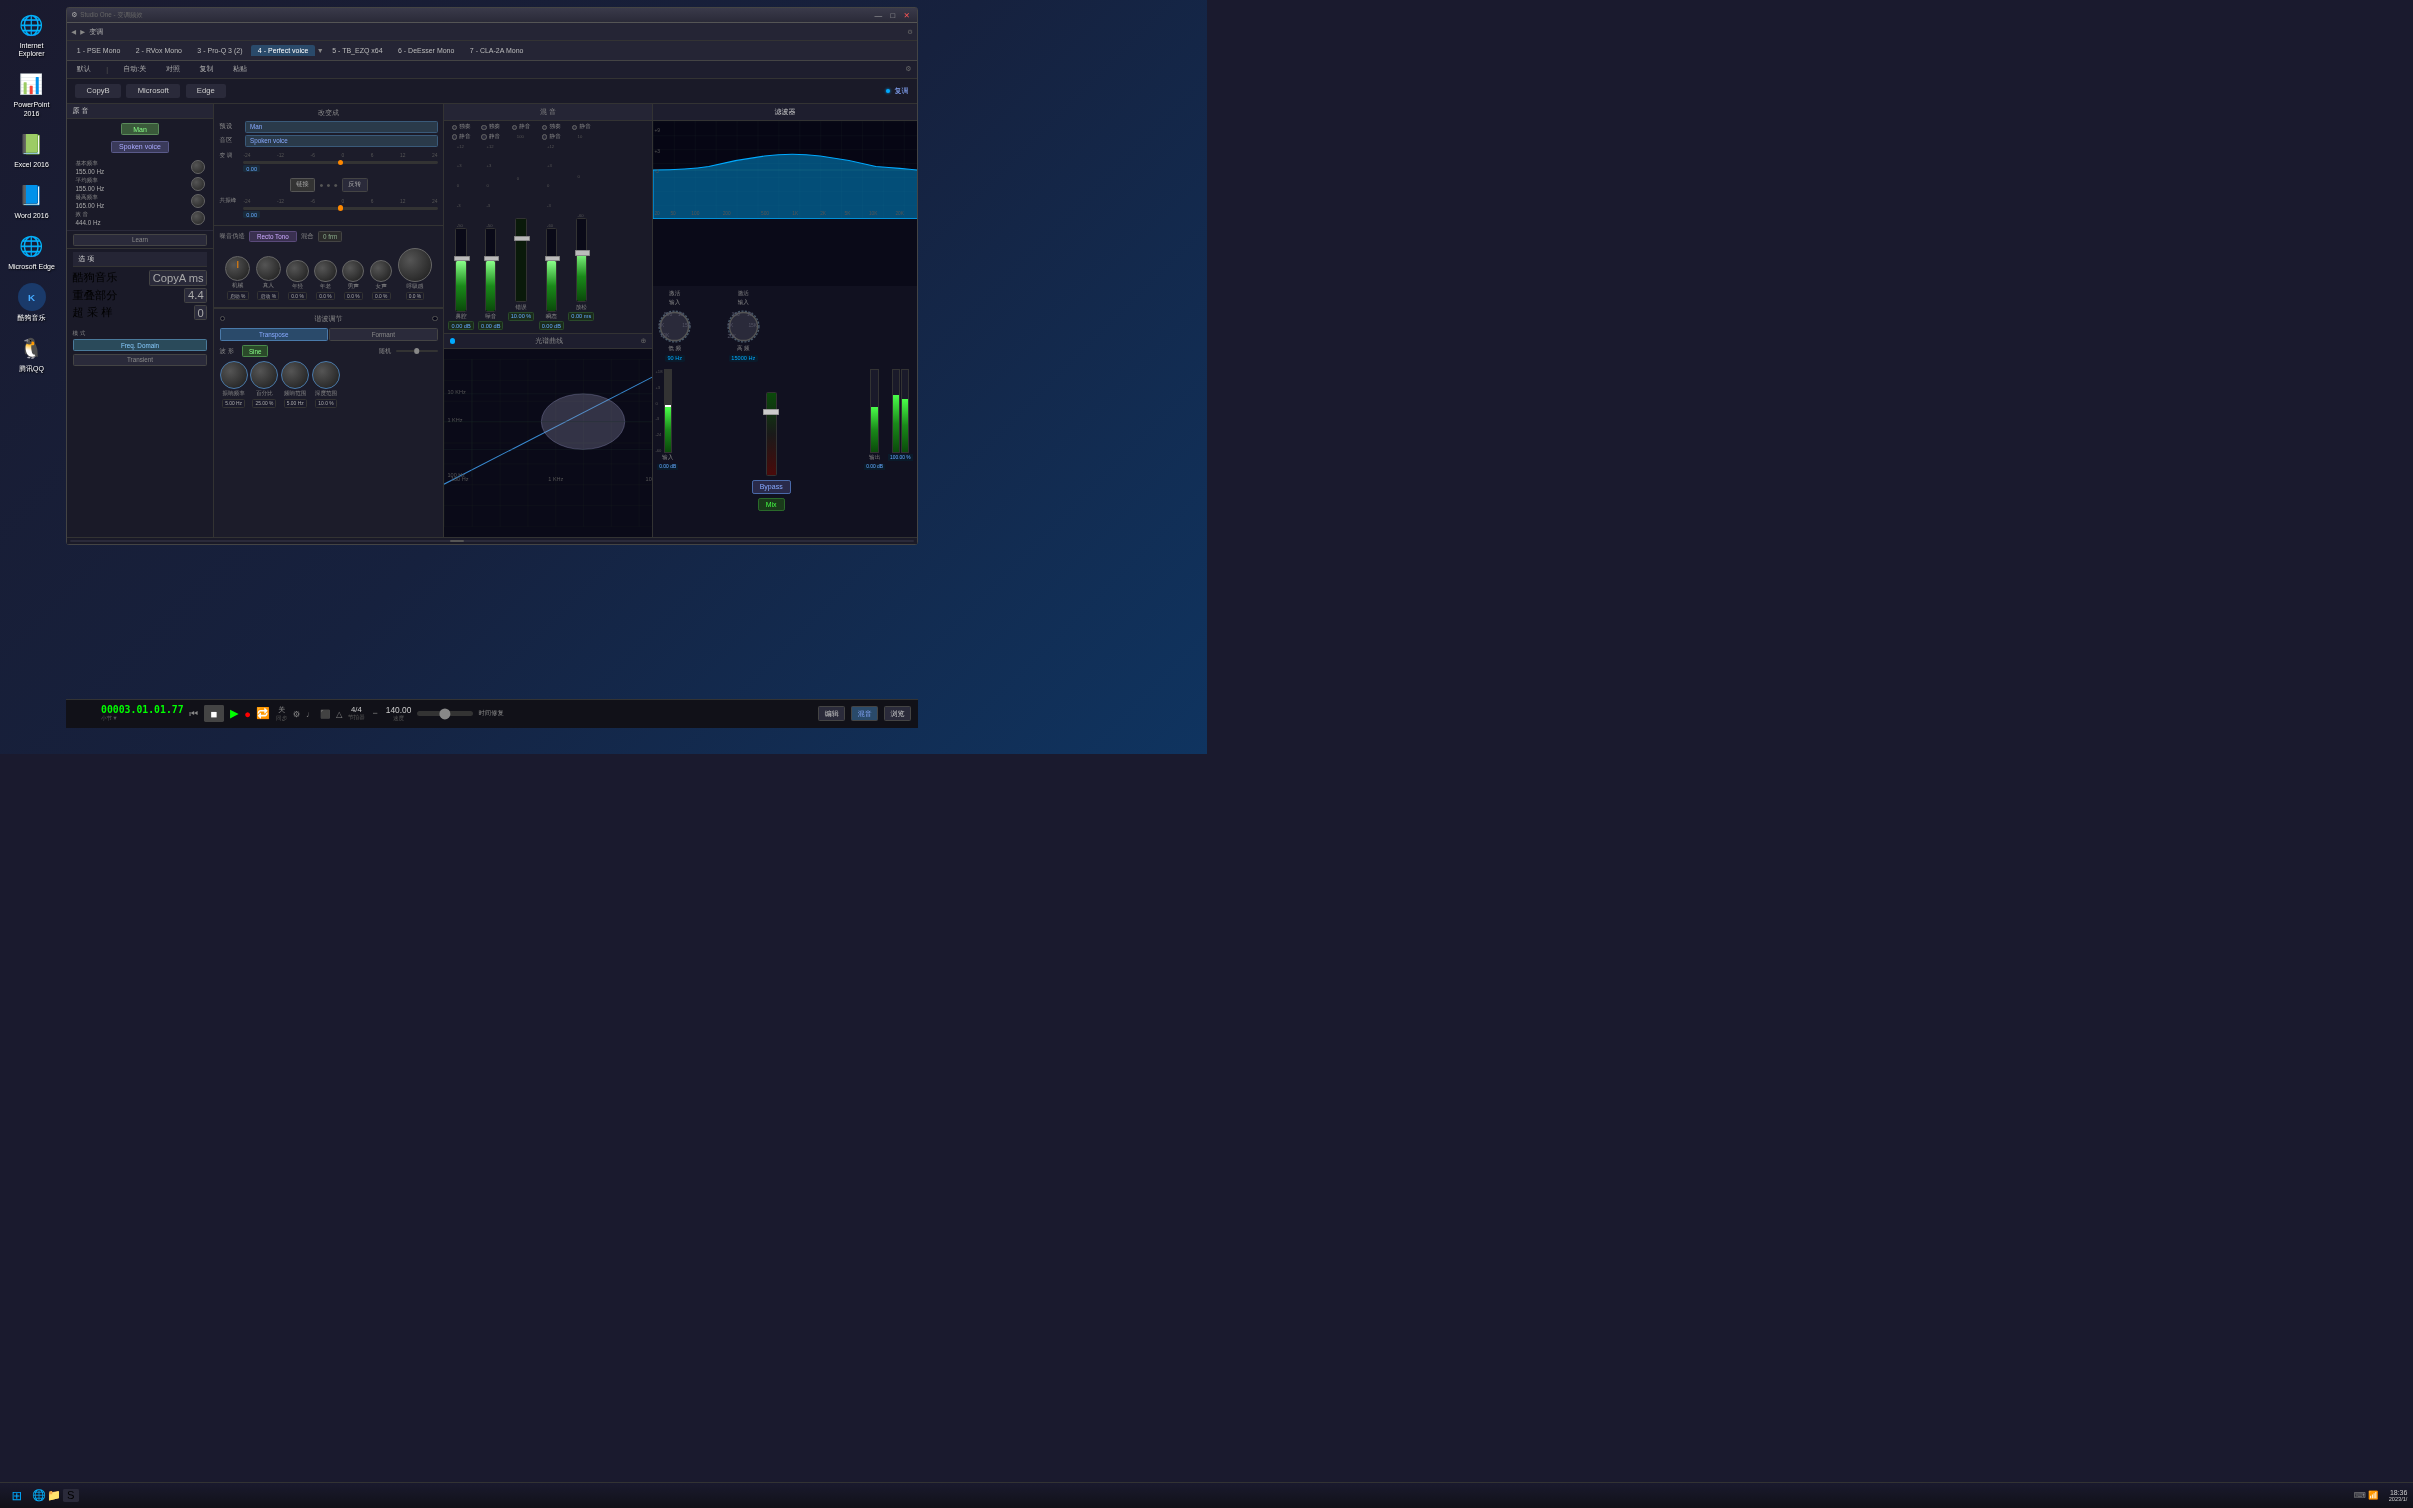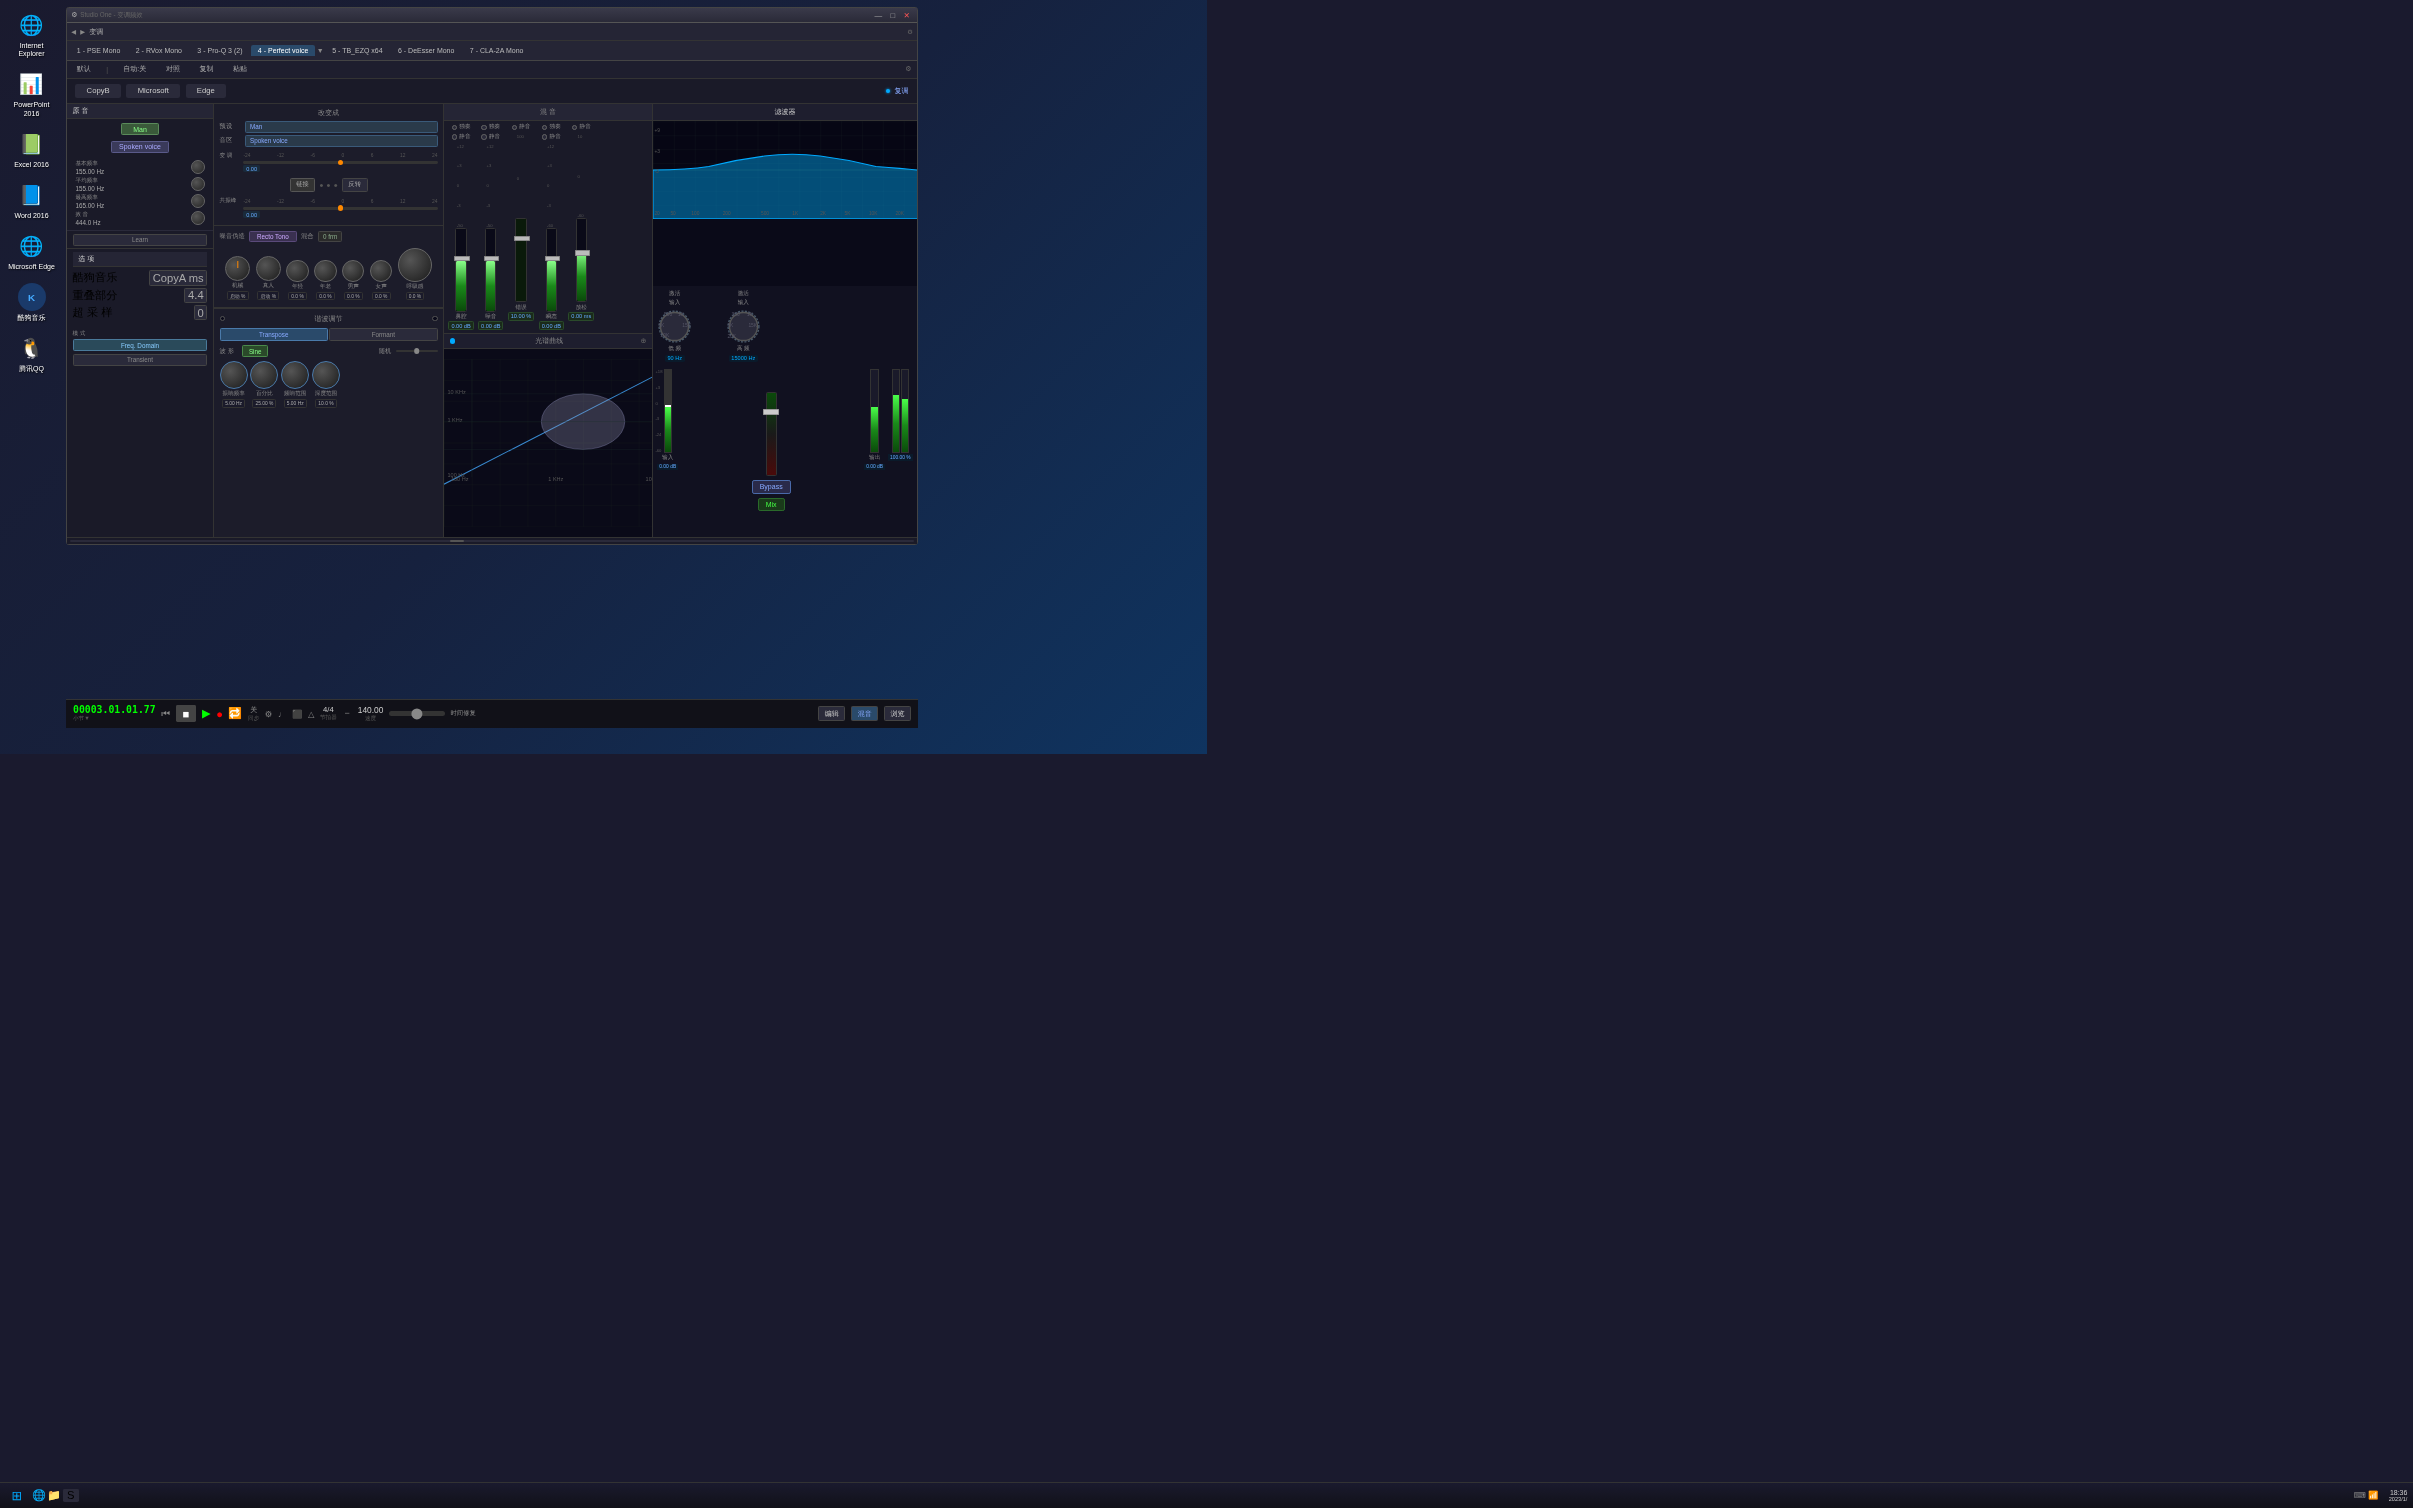--- a/index.html
+++ b/index.html
@@ -1411,21 +1411,21 @@
       <div class="scrollbar-track">
         <div class="scrollbar-thumb"></div>
       </div>
     </div>
 
 
   </div>
 
   <div style="position:absolute;bottom:26.5px;left:66px;width:852px;height:29px;background:#111118;display:flex;align-items:center;padding:0 7px;gap:5.6px;border-top:0.7px solid #333;">
 
-    <div style="display:flex;flex-direction:column;">
+    <div style="display:flex;flex-direction:column;margin-left:28px;">
       <span style="color:#0f0;font-family:monospace;font-size:9.8px;font-weight:bold;">00003.01.01.77</span>
       <span style="color:#555;font-size:5.6px;">小节▼</span>
     </div>
 
     <span style="color:#888;font-size:9.8px;cursor:pointer;">⏮</span>
     <span style="color:#fff;font-size:11.2px;cursor:pointer;background:#444;padding:2.8px 7px;border-radius:1.4px;">■</span>
     <span style="color:#0f0;font-size:11.2px;cursor:pointer;">▶</span>
     <span style="color:#f00;font-size:11.2px;cursor:pointer;">●</span>
     <span style="color:#4af;font-size:11.2px;cursor:pointer;">🔁</span>
 

